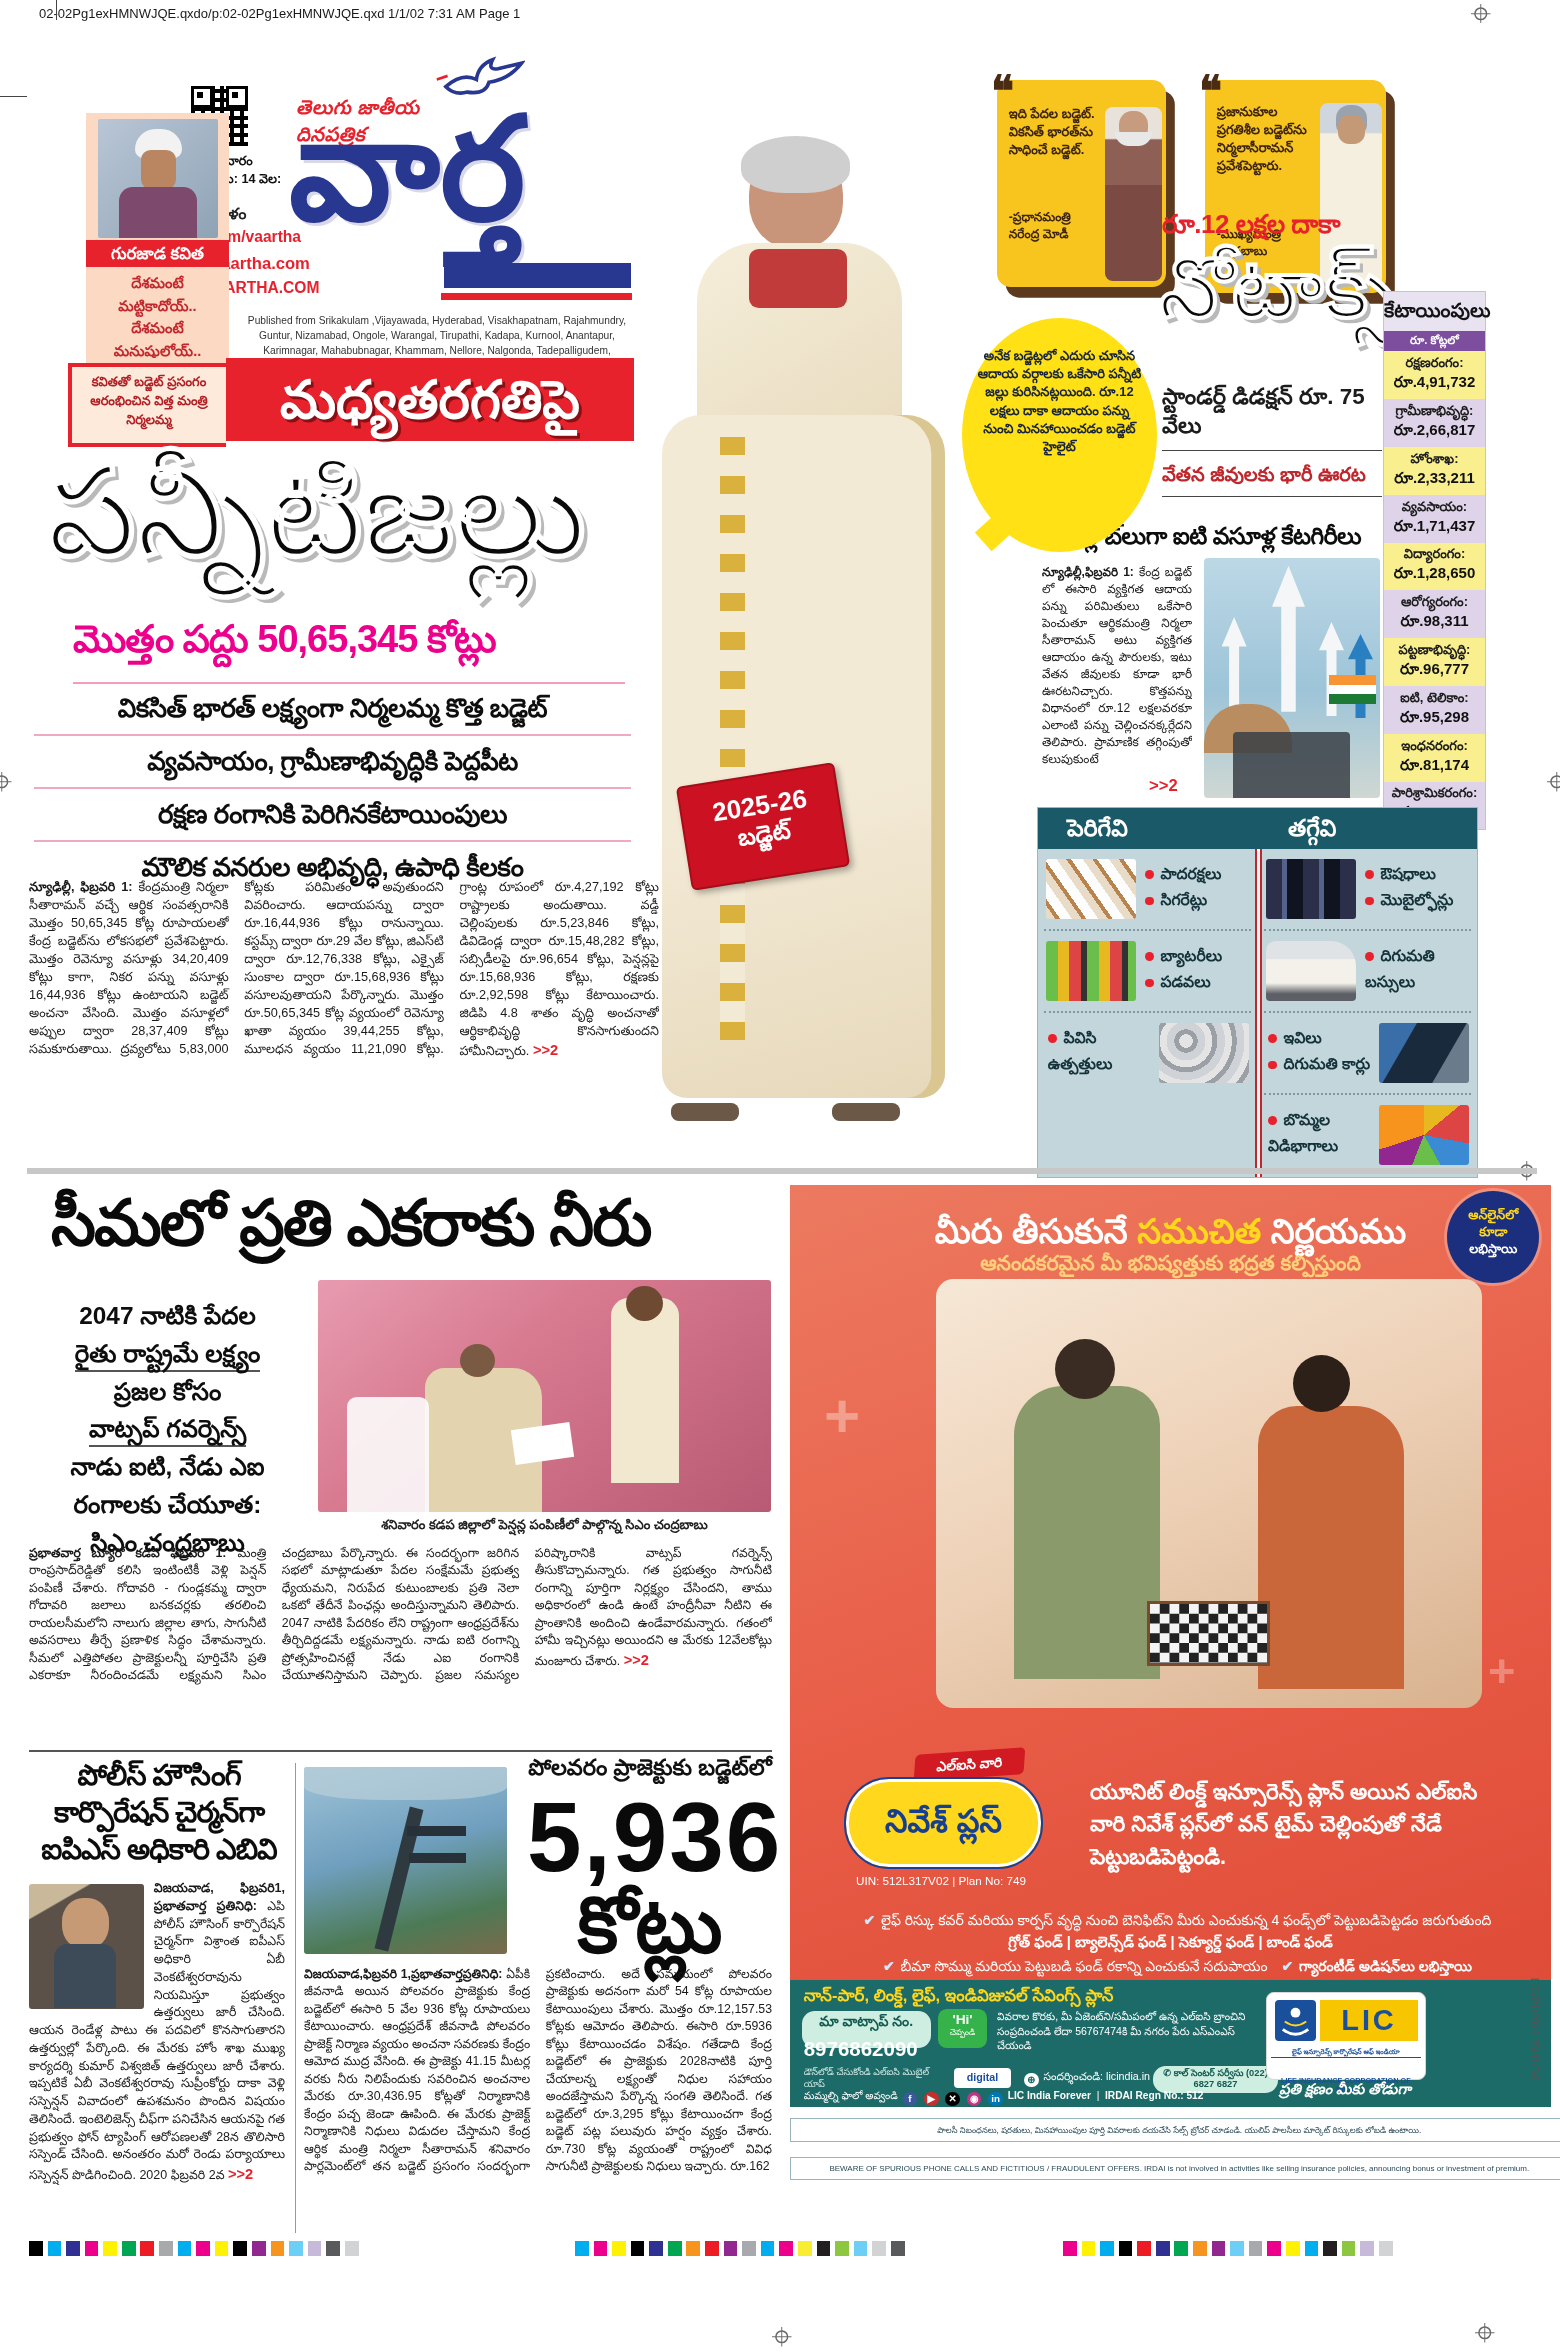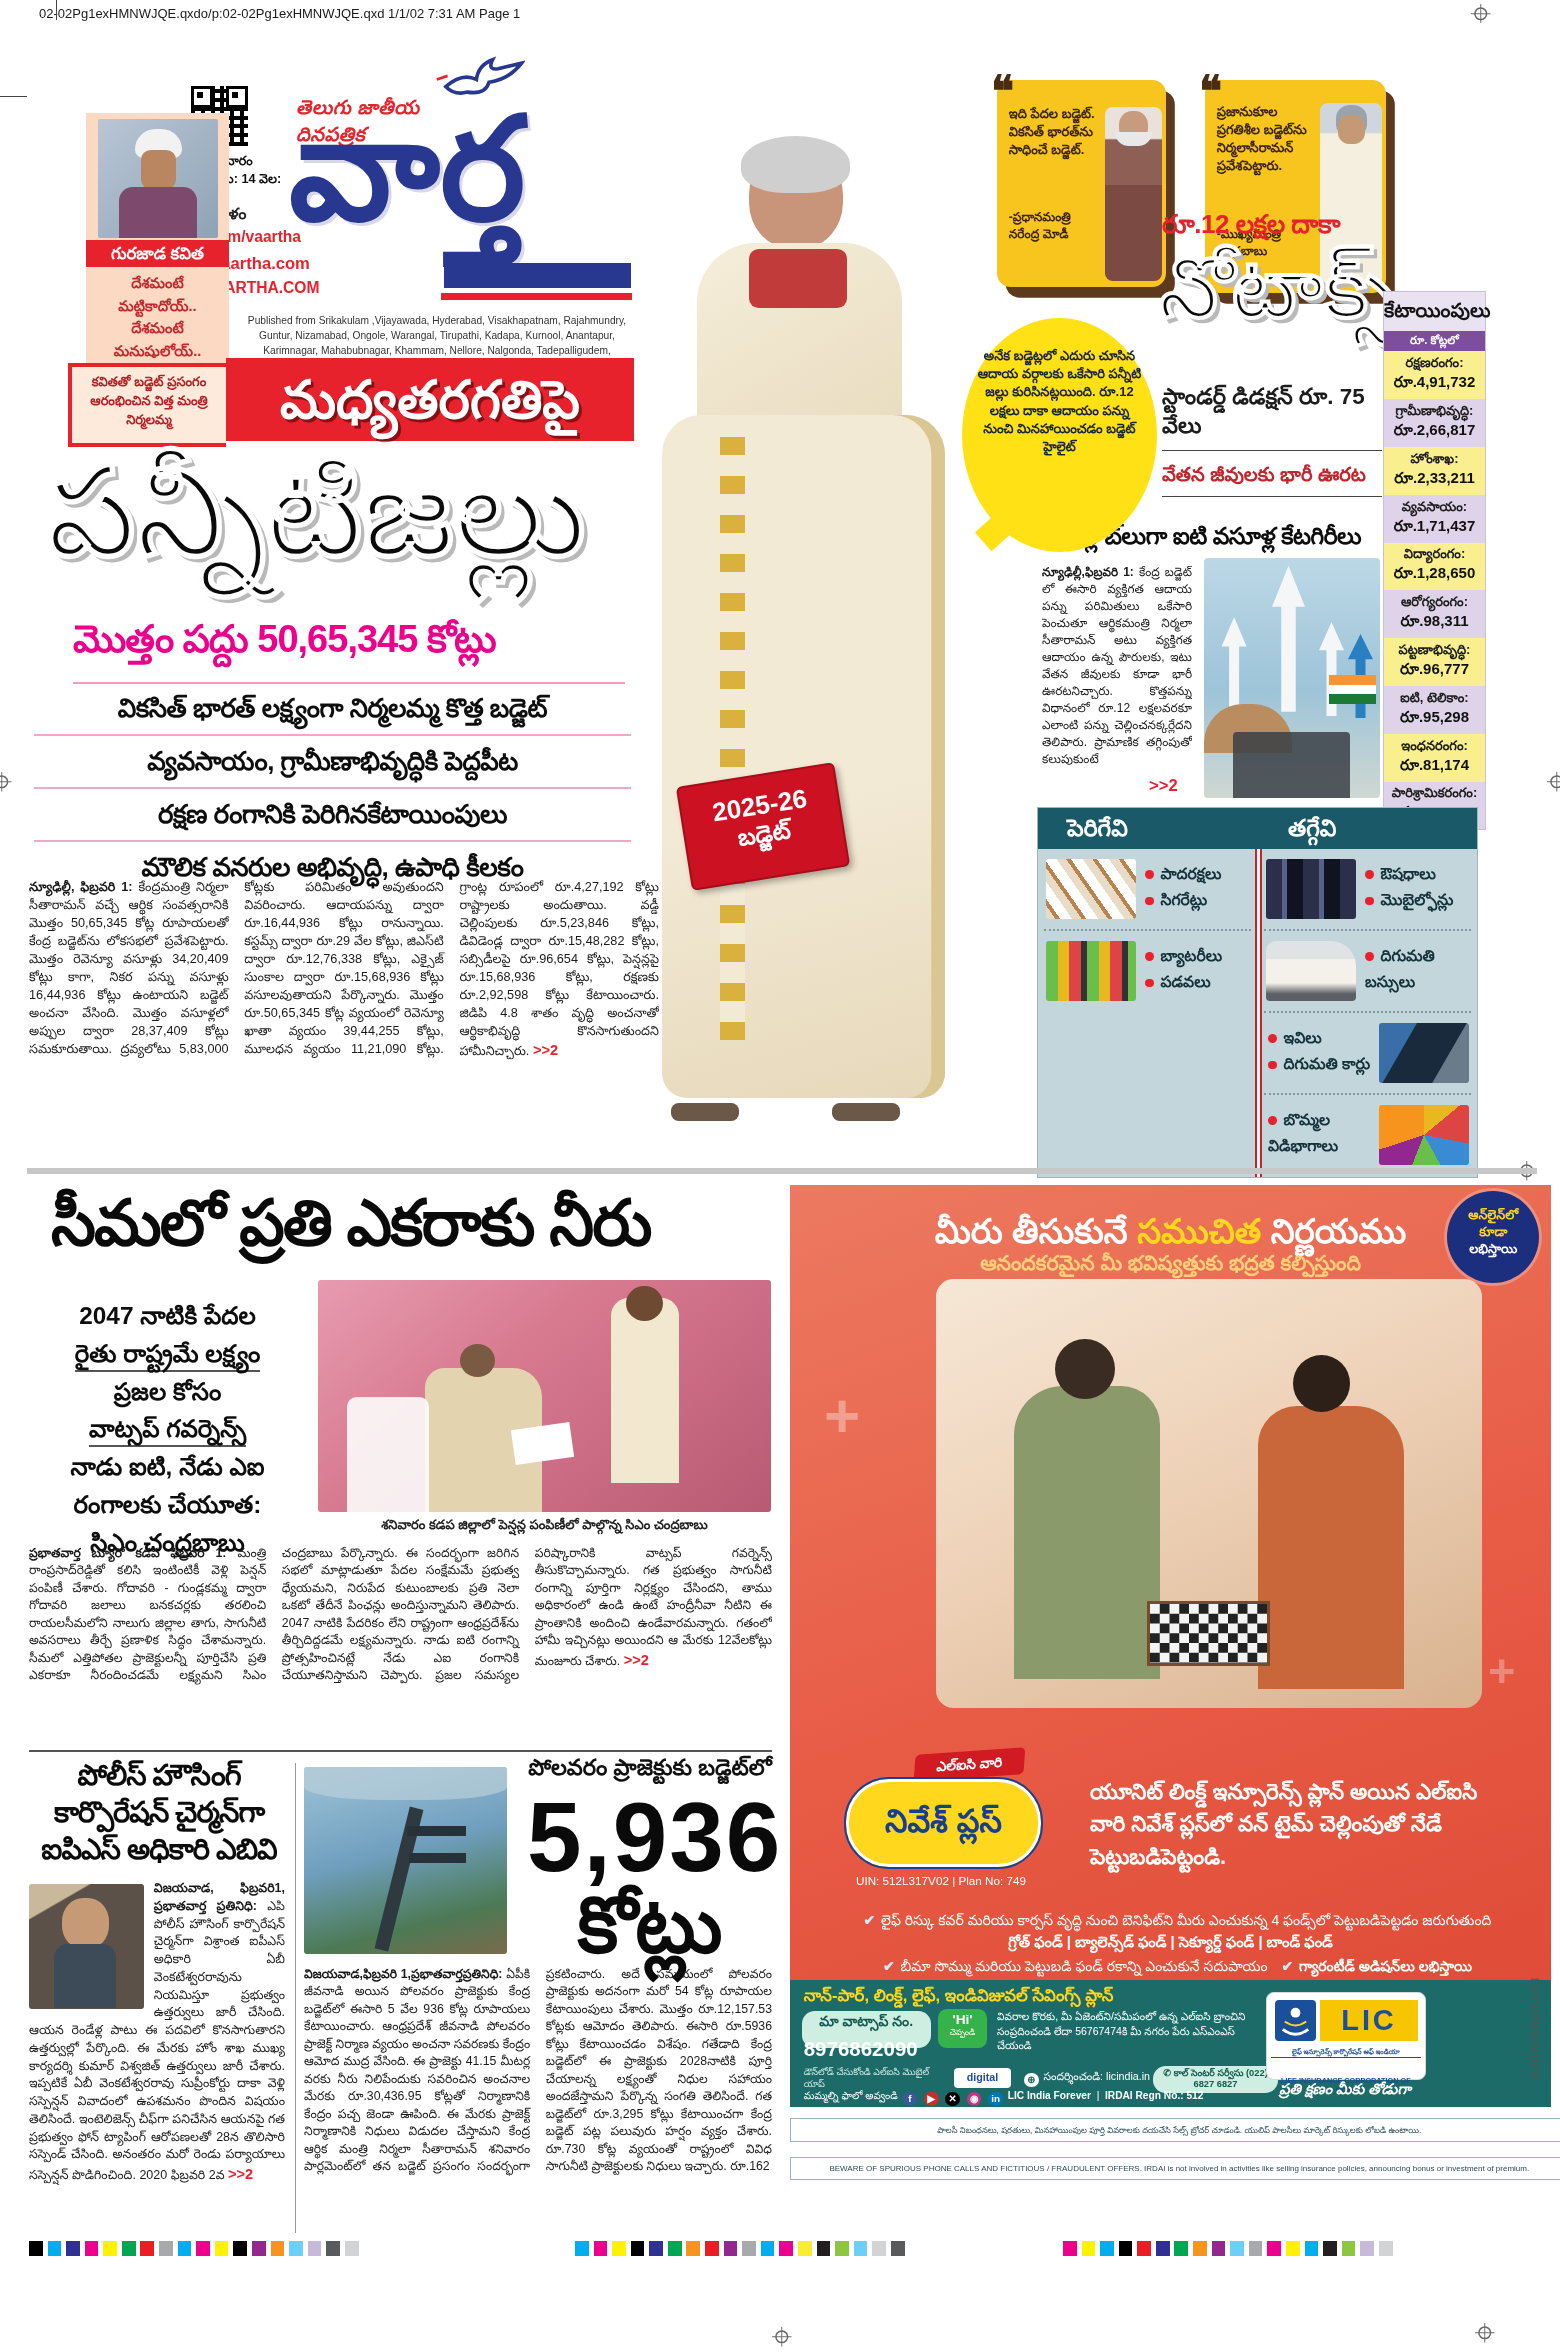--- a/index.html
+++ b/index.html
@@ -282,20 +282,26 @@
           <div><span class="dot"></span><span>సిగరేట్లు</span></div>
         </div>
       </div>
       <div class="prow">
         <div class="pimg" style="left:2px;background:repeating-linear-gradient(90deg,#6abf4b 0 11.7px,#e8b820 11.7px 23.4px,#d44 23.4px 35px,#333 35px 41px)"></div>
         <div class="plabels" style="left:101px">
           <div><span class="dot"></span><span>బ్యాటరీలు</span></div>
           <div><span class="dot"></span><span>పడవలు</span></div>
         </div>
       </div>
+      <div class="prow">
+        <div class="pimg" style="right:2px;background:repeating-radial-gradient(circle at 30% 30%,#e4e4e4 0 6.8px,#9aa0a6 6.8px 11.7px,#cfd2d6 11.7px 19.5px)"></div>
+        <div class="plabels" style="left:3.9px;width:98px">
+          <div><span class="dot"></span><span>పివిసి ఉత్పత్తులు</span></div>
+        </div>
+      </div>
     </div>
 
     <div class="abs" style="left:226px;top:41px;width:207px">
       <div class="prow">
         <div class="pimg" style="left:2px;background:repeating-linear-gradient(90deg,#2b2f4a 0 15.6px,#55628c 15.6px 21.5px,#101320 21.5px 37px)"></div>
         <div class="plabels" style="left:101px">
           <div><span class="dot"></span><span>ఔషధాలు</span></div>
           <div><span class="dot"></span><span>మొబైల్ఫోన్లు</span></div>
         </div>
       </div>

